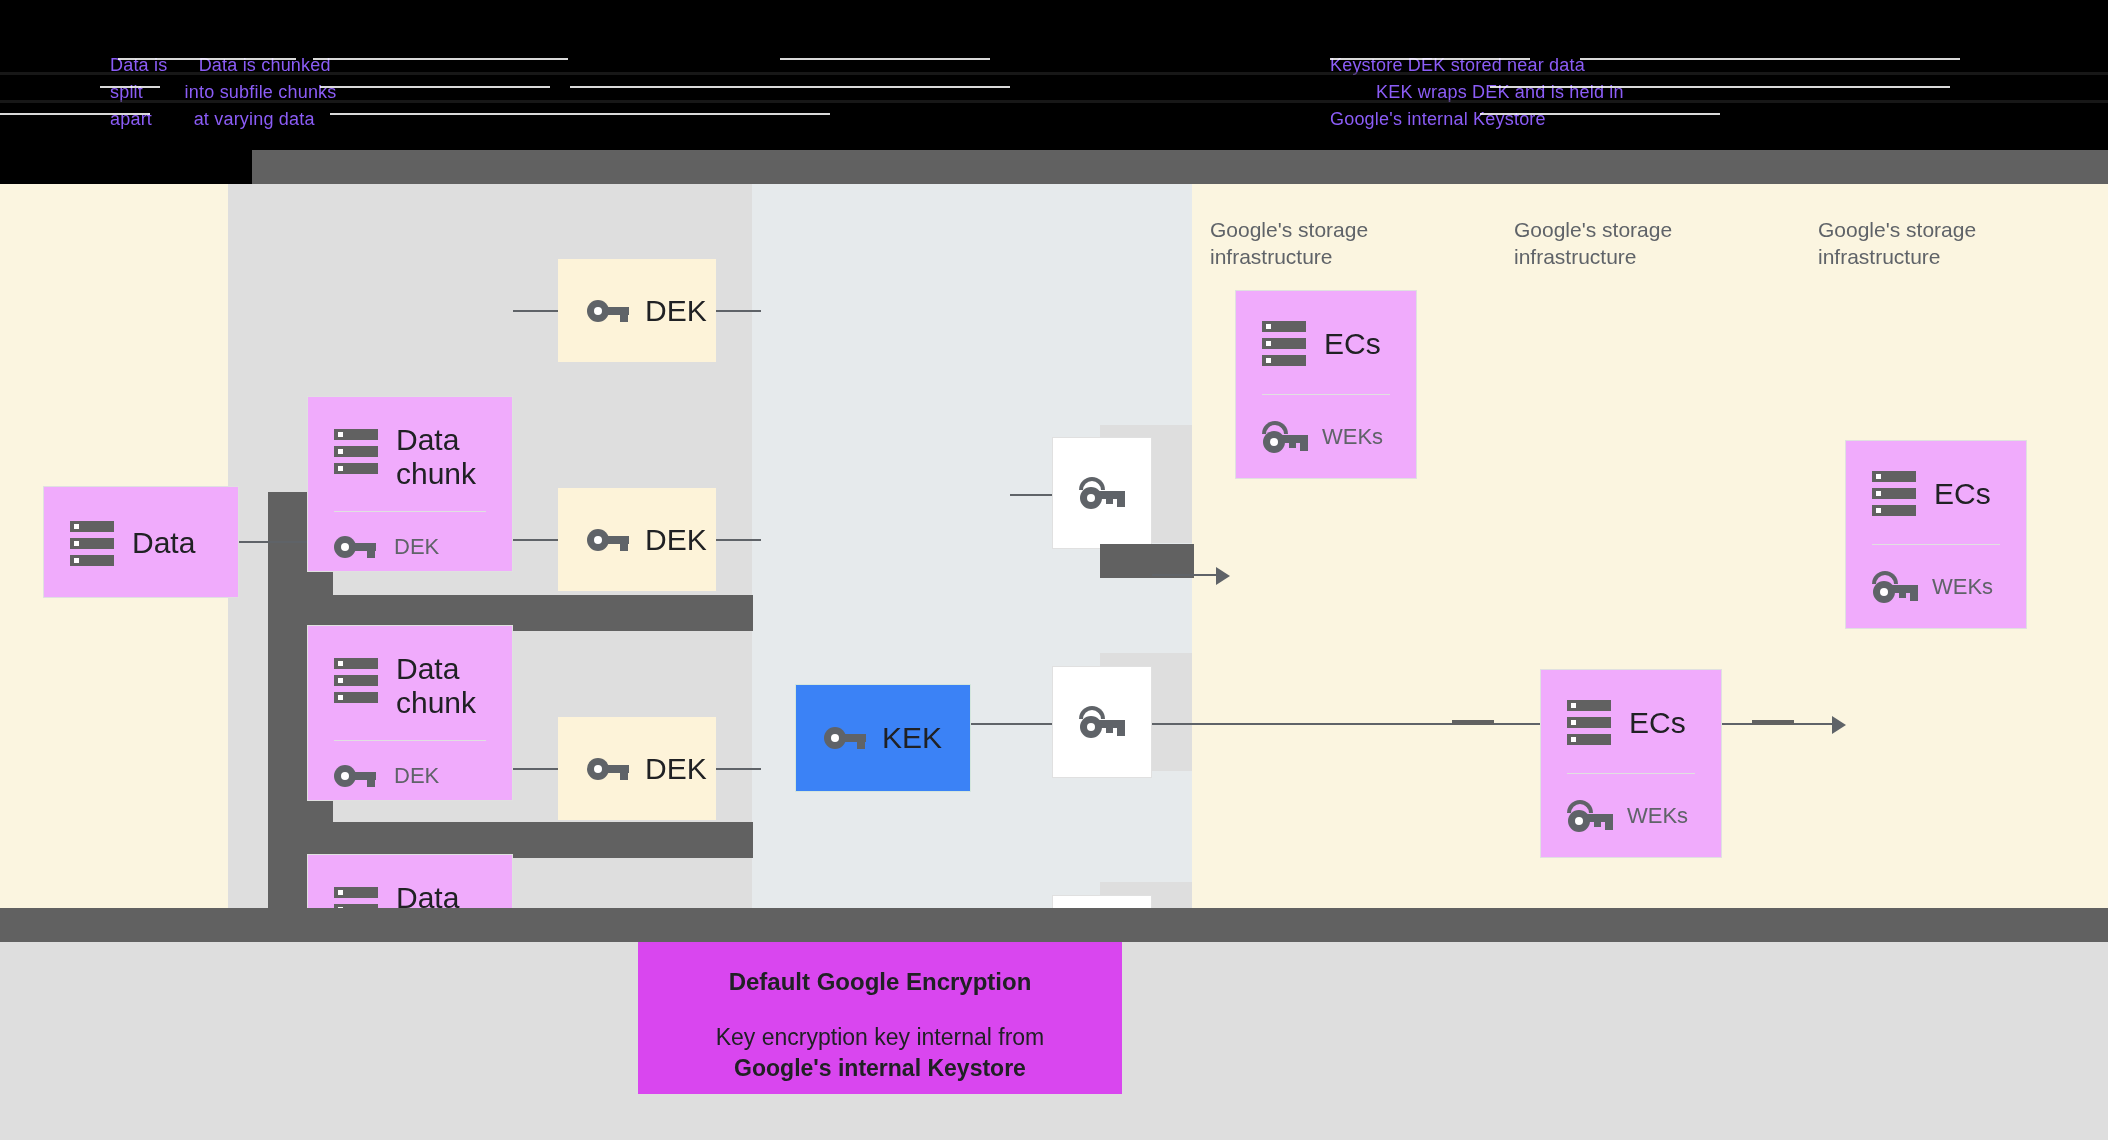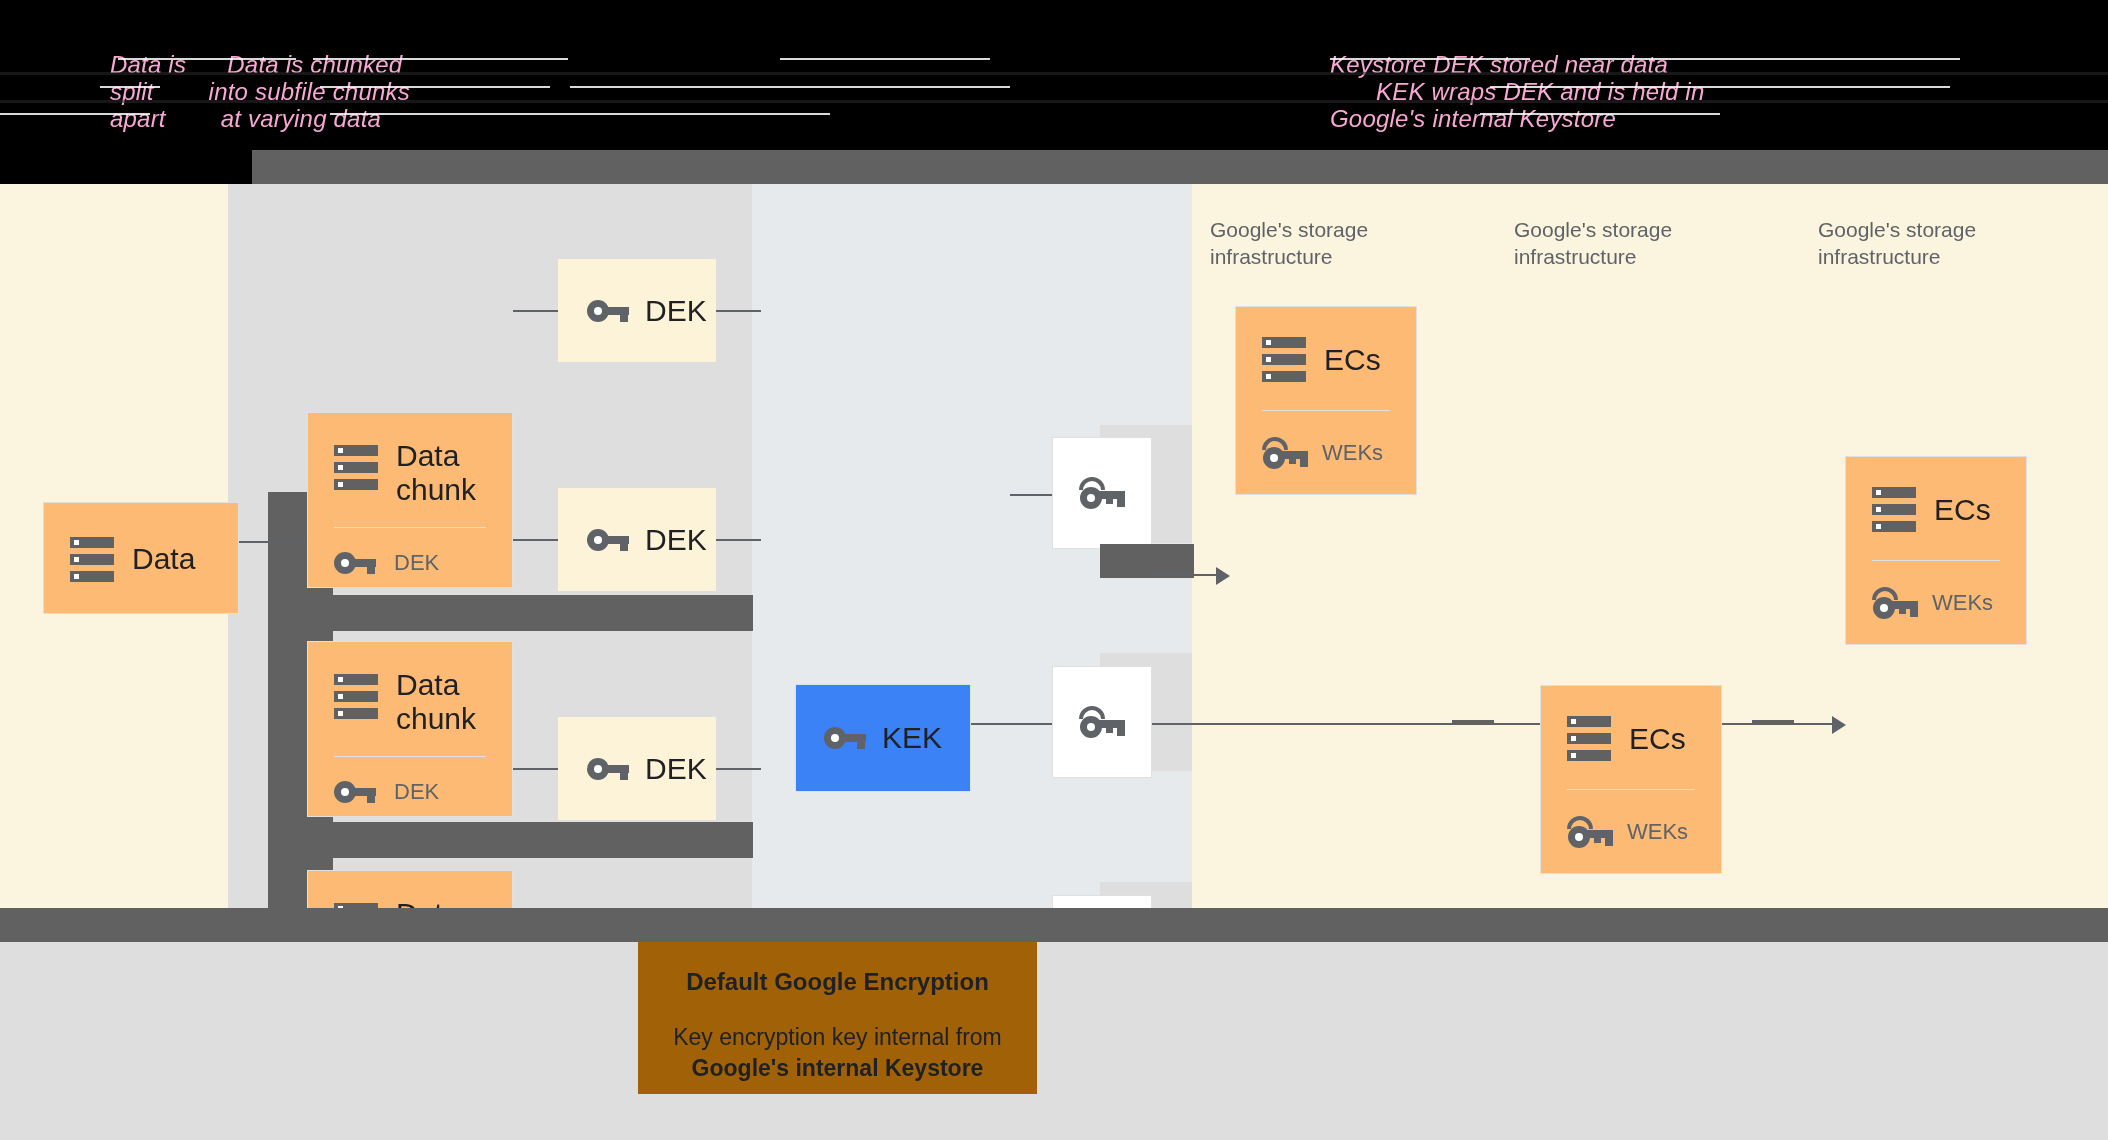--- a/index.html
+++ b/index.html
@@ -14,26 +14,25 @@
     overflow:hidden;
   }
 
   
   .topband{
     position:absolute;left:0;top:0;width:2108px;height:168px;
     background:#000000;overflow:hidden;
   }
   .obscured{
     position:absolute;
-    color:#f9a8d4;
-    font-size:24px;
+    color:#8b5cf6;
+    font-size:18px;
     line-height:26px;
     white-space:pre;
     letter-spacing:.2px;
-    font-style:italic;
   }
   .obs-strike{
     position:absolute;
     height:2px;background:#ffffff;opacity:.85;
   }
   .obs-strike.dim{background:#2a2a2a;opacity:1;height:3px;}
 
   
   .rail-top{
     position:absolute;left:0;top:150px;width:2108px;height:34px;background:#616161;
@@ -55,23 +54,22 @@
   
   .strip{
     position:absolute;background:#DEDEDE;
   }
 
   
   .darkbar{position:absolute;background:#616161;}
 
   
   .card{
-    position:absolute;background:#fdba74;border:1px solid #E0E0E0;
+    position:absolute;background:#f0abfc;border:1px solid #E0E0E0;
     box-sizing:border-box;
-    margin-top:16px;
   }
   .card .row{
     display:flex;align-items:center;
     gap:18px;
     padding:0 26px;
   }
   .card .title{
     font-size:30px;color:#202124;line-height:34px;
   }
   .card .divider{
@@ -138,22 +136,22 @@
   }
 
   
   .rail-bot{
     position:absolute;left:0;top:908px;width:2108px;height:34px;background:#616161;
   }
   .botarea{
     position:absolute;left:0;top:942px;width:2108px;height:198px;background:#DEDEDE;
   }
   .caption{
-    position:absolute;left:638px;top:942px;width:399px;height:152px;
-    background:#a16207;text-align:center;box-sizing:border-box;padding-top:26px;
+    position:absolute;left:638px;top:942px;width:484px;height:152px;
+    background:#d946ef;text-align:center;box-sizing:border-box;padding-top:26px;
   }
   .cap-title{font-size:24px;font-weight:bold;color:#202124;}
   .cap-body{font-size:23px;color:#202124;line-height:31px;margin-top:26px;}
   .cap-body b{font-weight:bold;}
 </style>
 </head>
 <body>
 
 <div class="screen">
 

